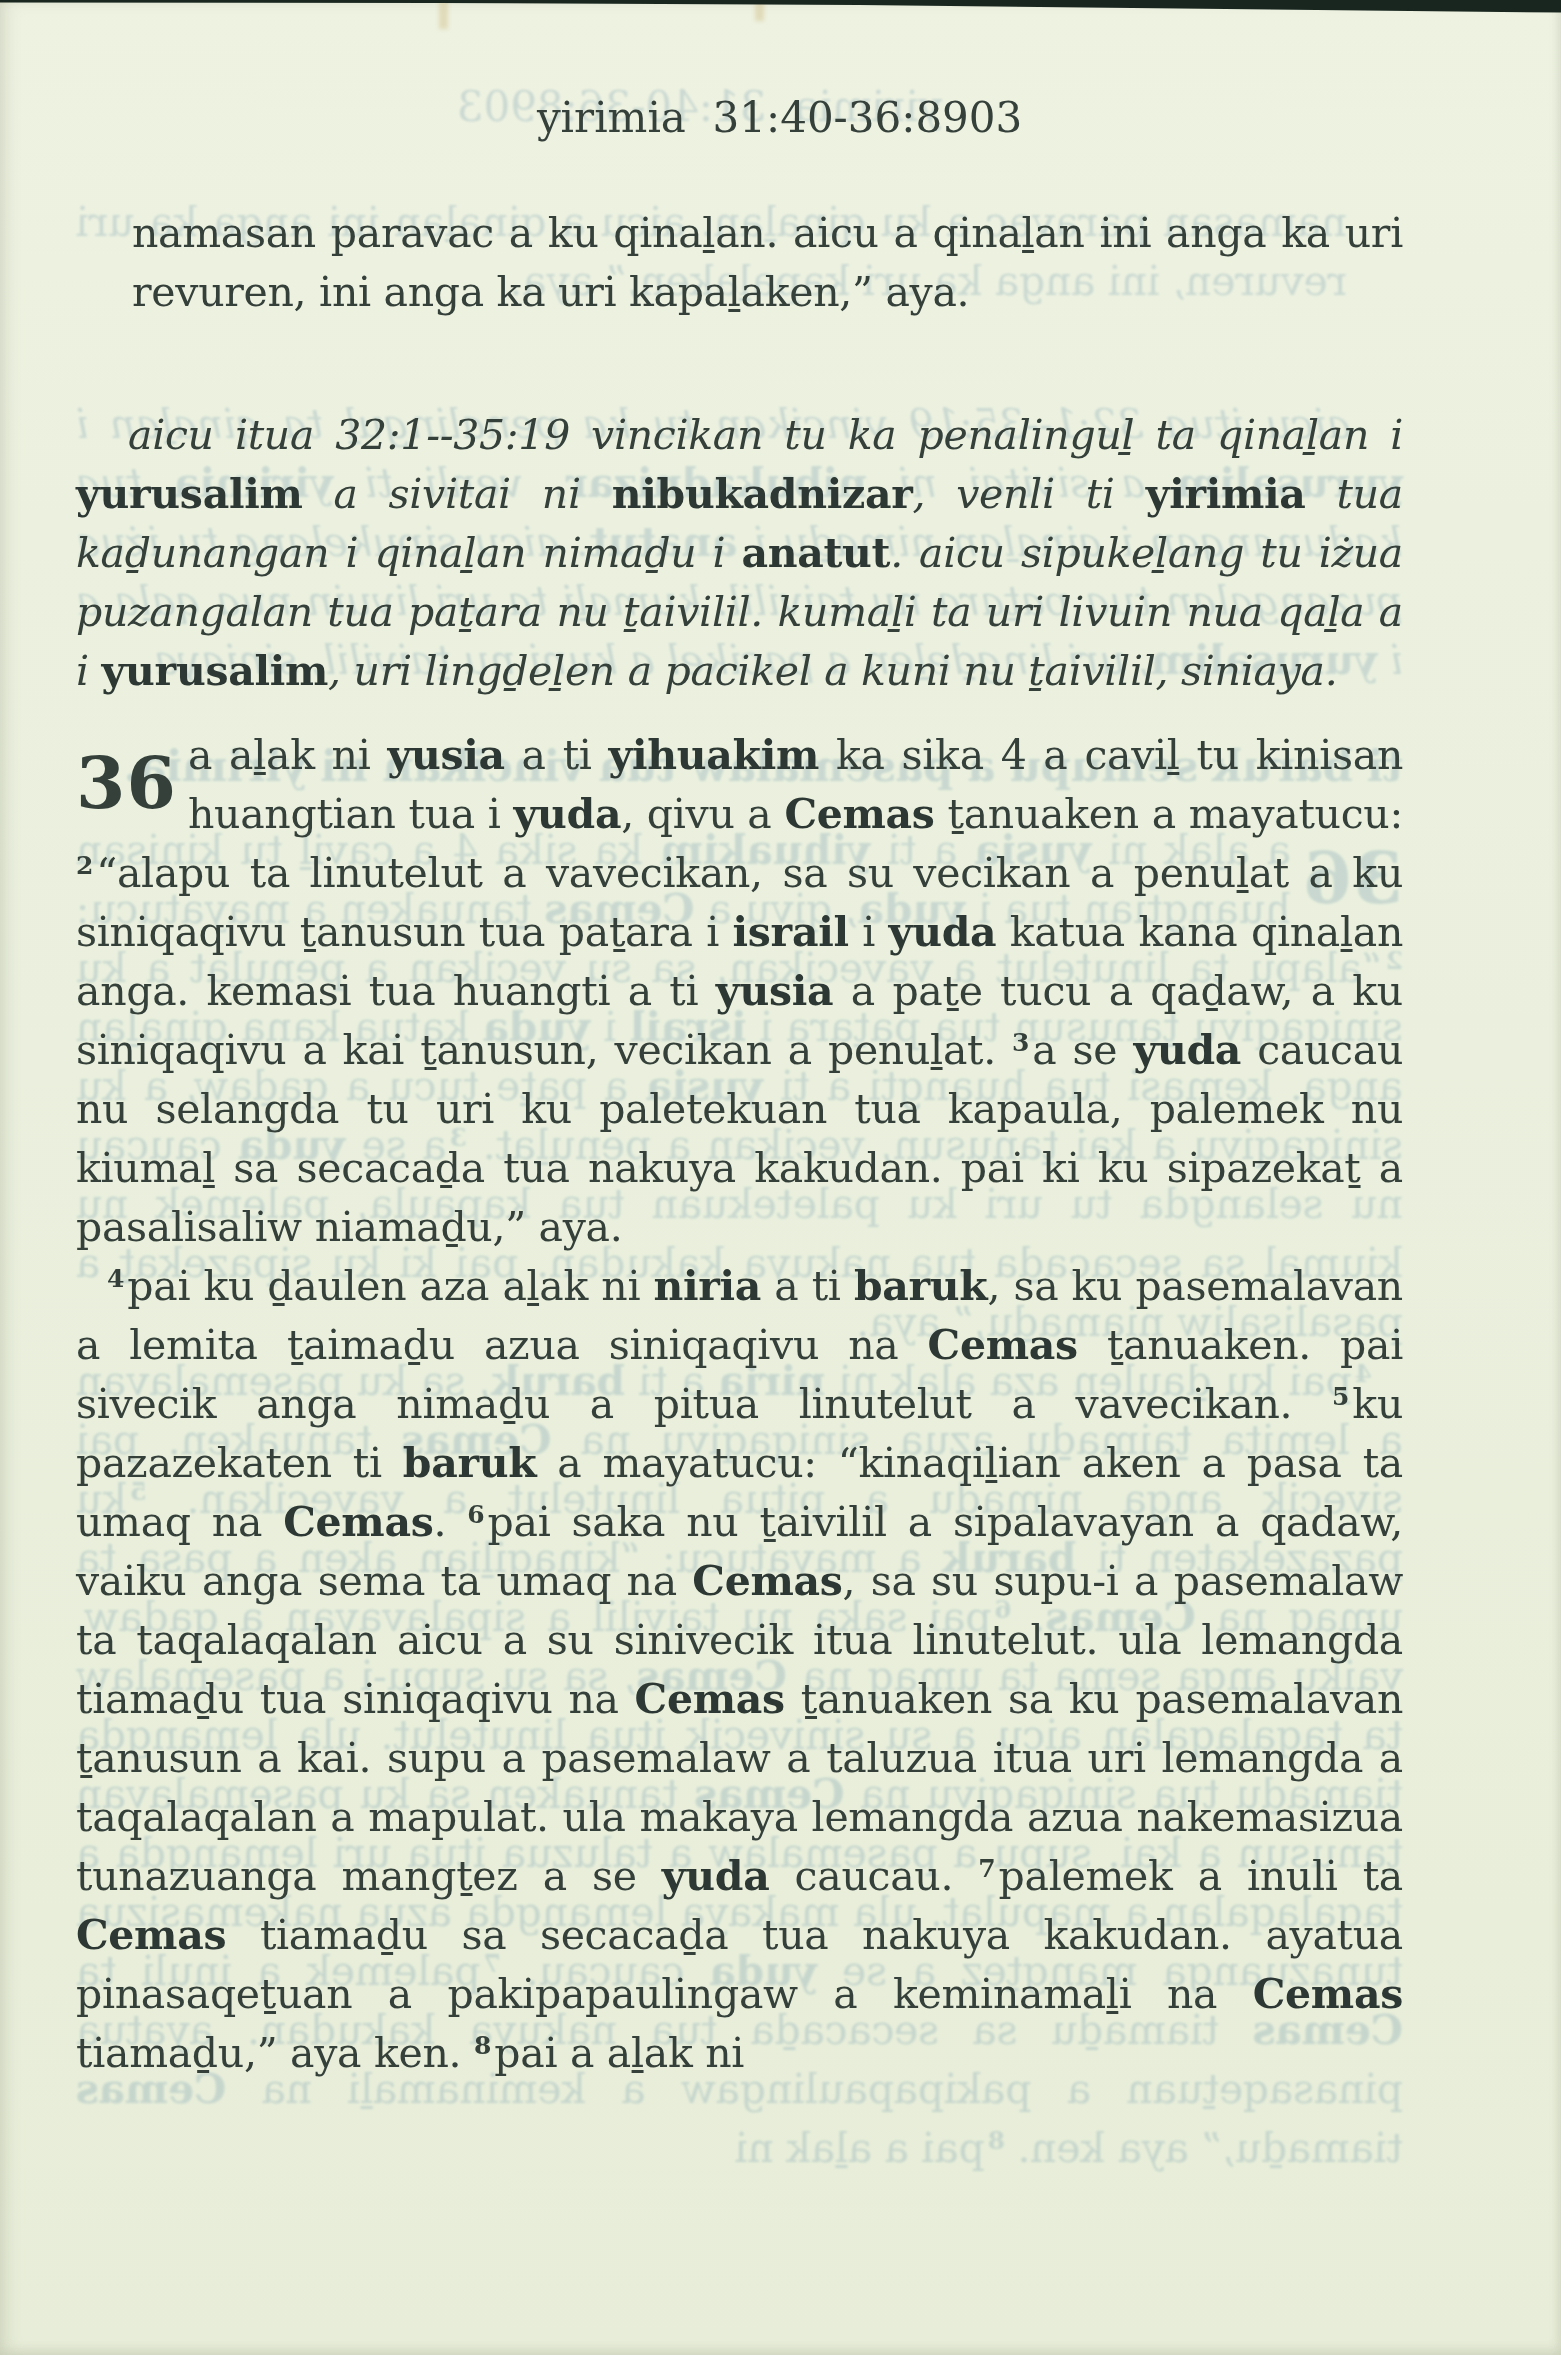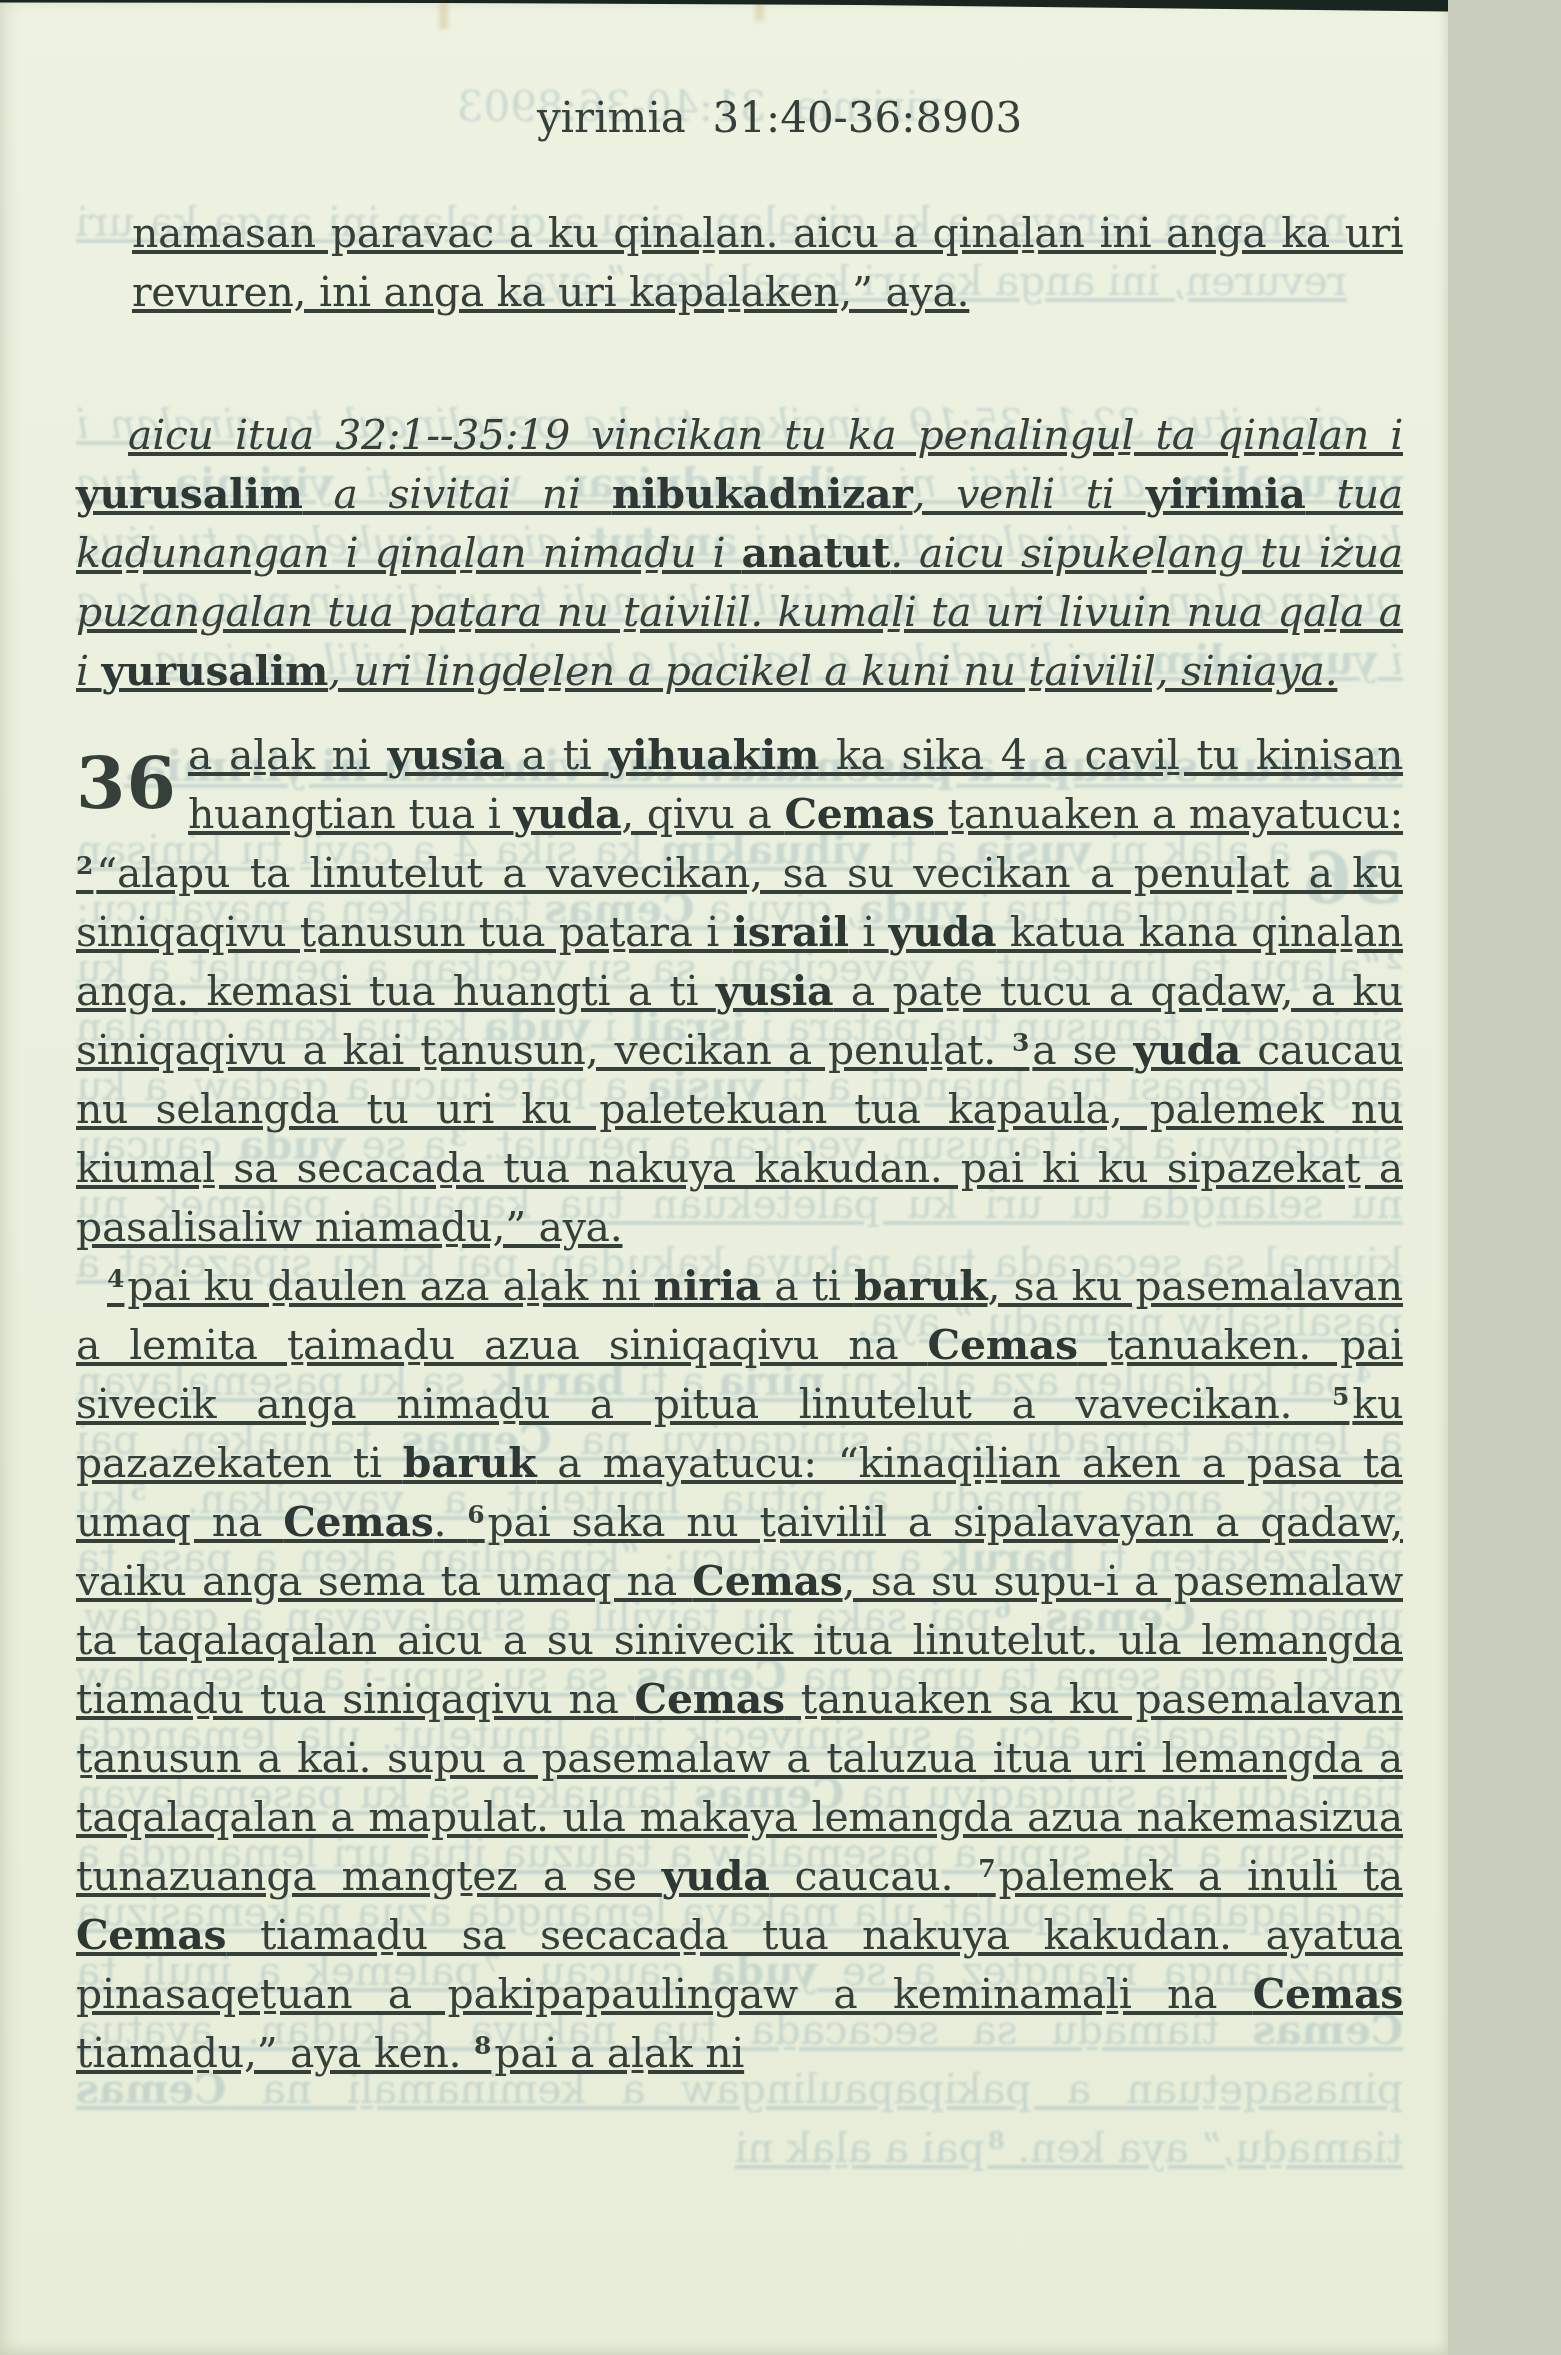--- a/index.html
+++ b/index.html
@@ -1,18 +1,18 @@
 <!DOCTYPE html>
 <html><head>
 <meta charset="utf-8">
 <style>
   html,body{margin:0;padding:0;background:#c9cdbb;}
   .page{
     position:relative;
-    width:1448px;height:2355px;
+    width:1561px;height:2355px;
     overflow:hidden;
     background:linear-gradient(180deg,var(--paper-hi,#eef2e1) 0%,var(--paper,#eaf0dd) 45%,var(--paper-lo,#e7edd8) 100%);
     box-shadow:inset 6.8px 0 15.5px rgba(110,120,95,.14), inset 0 -4.9px 11.6px rgba(110,120,95,.08), inset -3.9px 0 9.7px rgba(110,120,95,.08);
     font-family:"DejaVu Serif","Liberation Serif",serif;
     color:var(--ink,#35403b);
   }
   .edge-top{
     position:absolute;top:0;left:0;width:1561px;height:12.6px;
     background:var(--edge,#18261f);
     clip-path:polygon(0 0,100% 0,100% 100%,55% 40%,28% 24%,0 20%);
@@ -38,21 +38,20 @@
     align-items:baseline;
     font-size:42px;line-height:49px;
     white-space:pre;
   }
   .htitle{grid-column:2;text-align:center;}
   .hnum{grid-column:3;text-align:left;}
   article{
     font-size:41px;line-height:59px;
     text-align:justify;
     letter-spacing:-0.3px;
-    text-decoration:underline;
   }
   article p{margin:0;}
   .quote{margin-top:62px;margin-left:56px;}
   .intro{margin-top:84px;text-indent:52px;}
   .heading{margin-top:47px;font-weight:bold;font-size:43px;}
   .chapter{margin-top:25px;}
   .p4{text-indent:31px;}
   .b{font-weight:bold;color:var(--ink-bold,#2d3834);}
   .i{font-style:italic;}
   sup.v{

